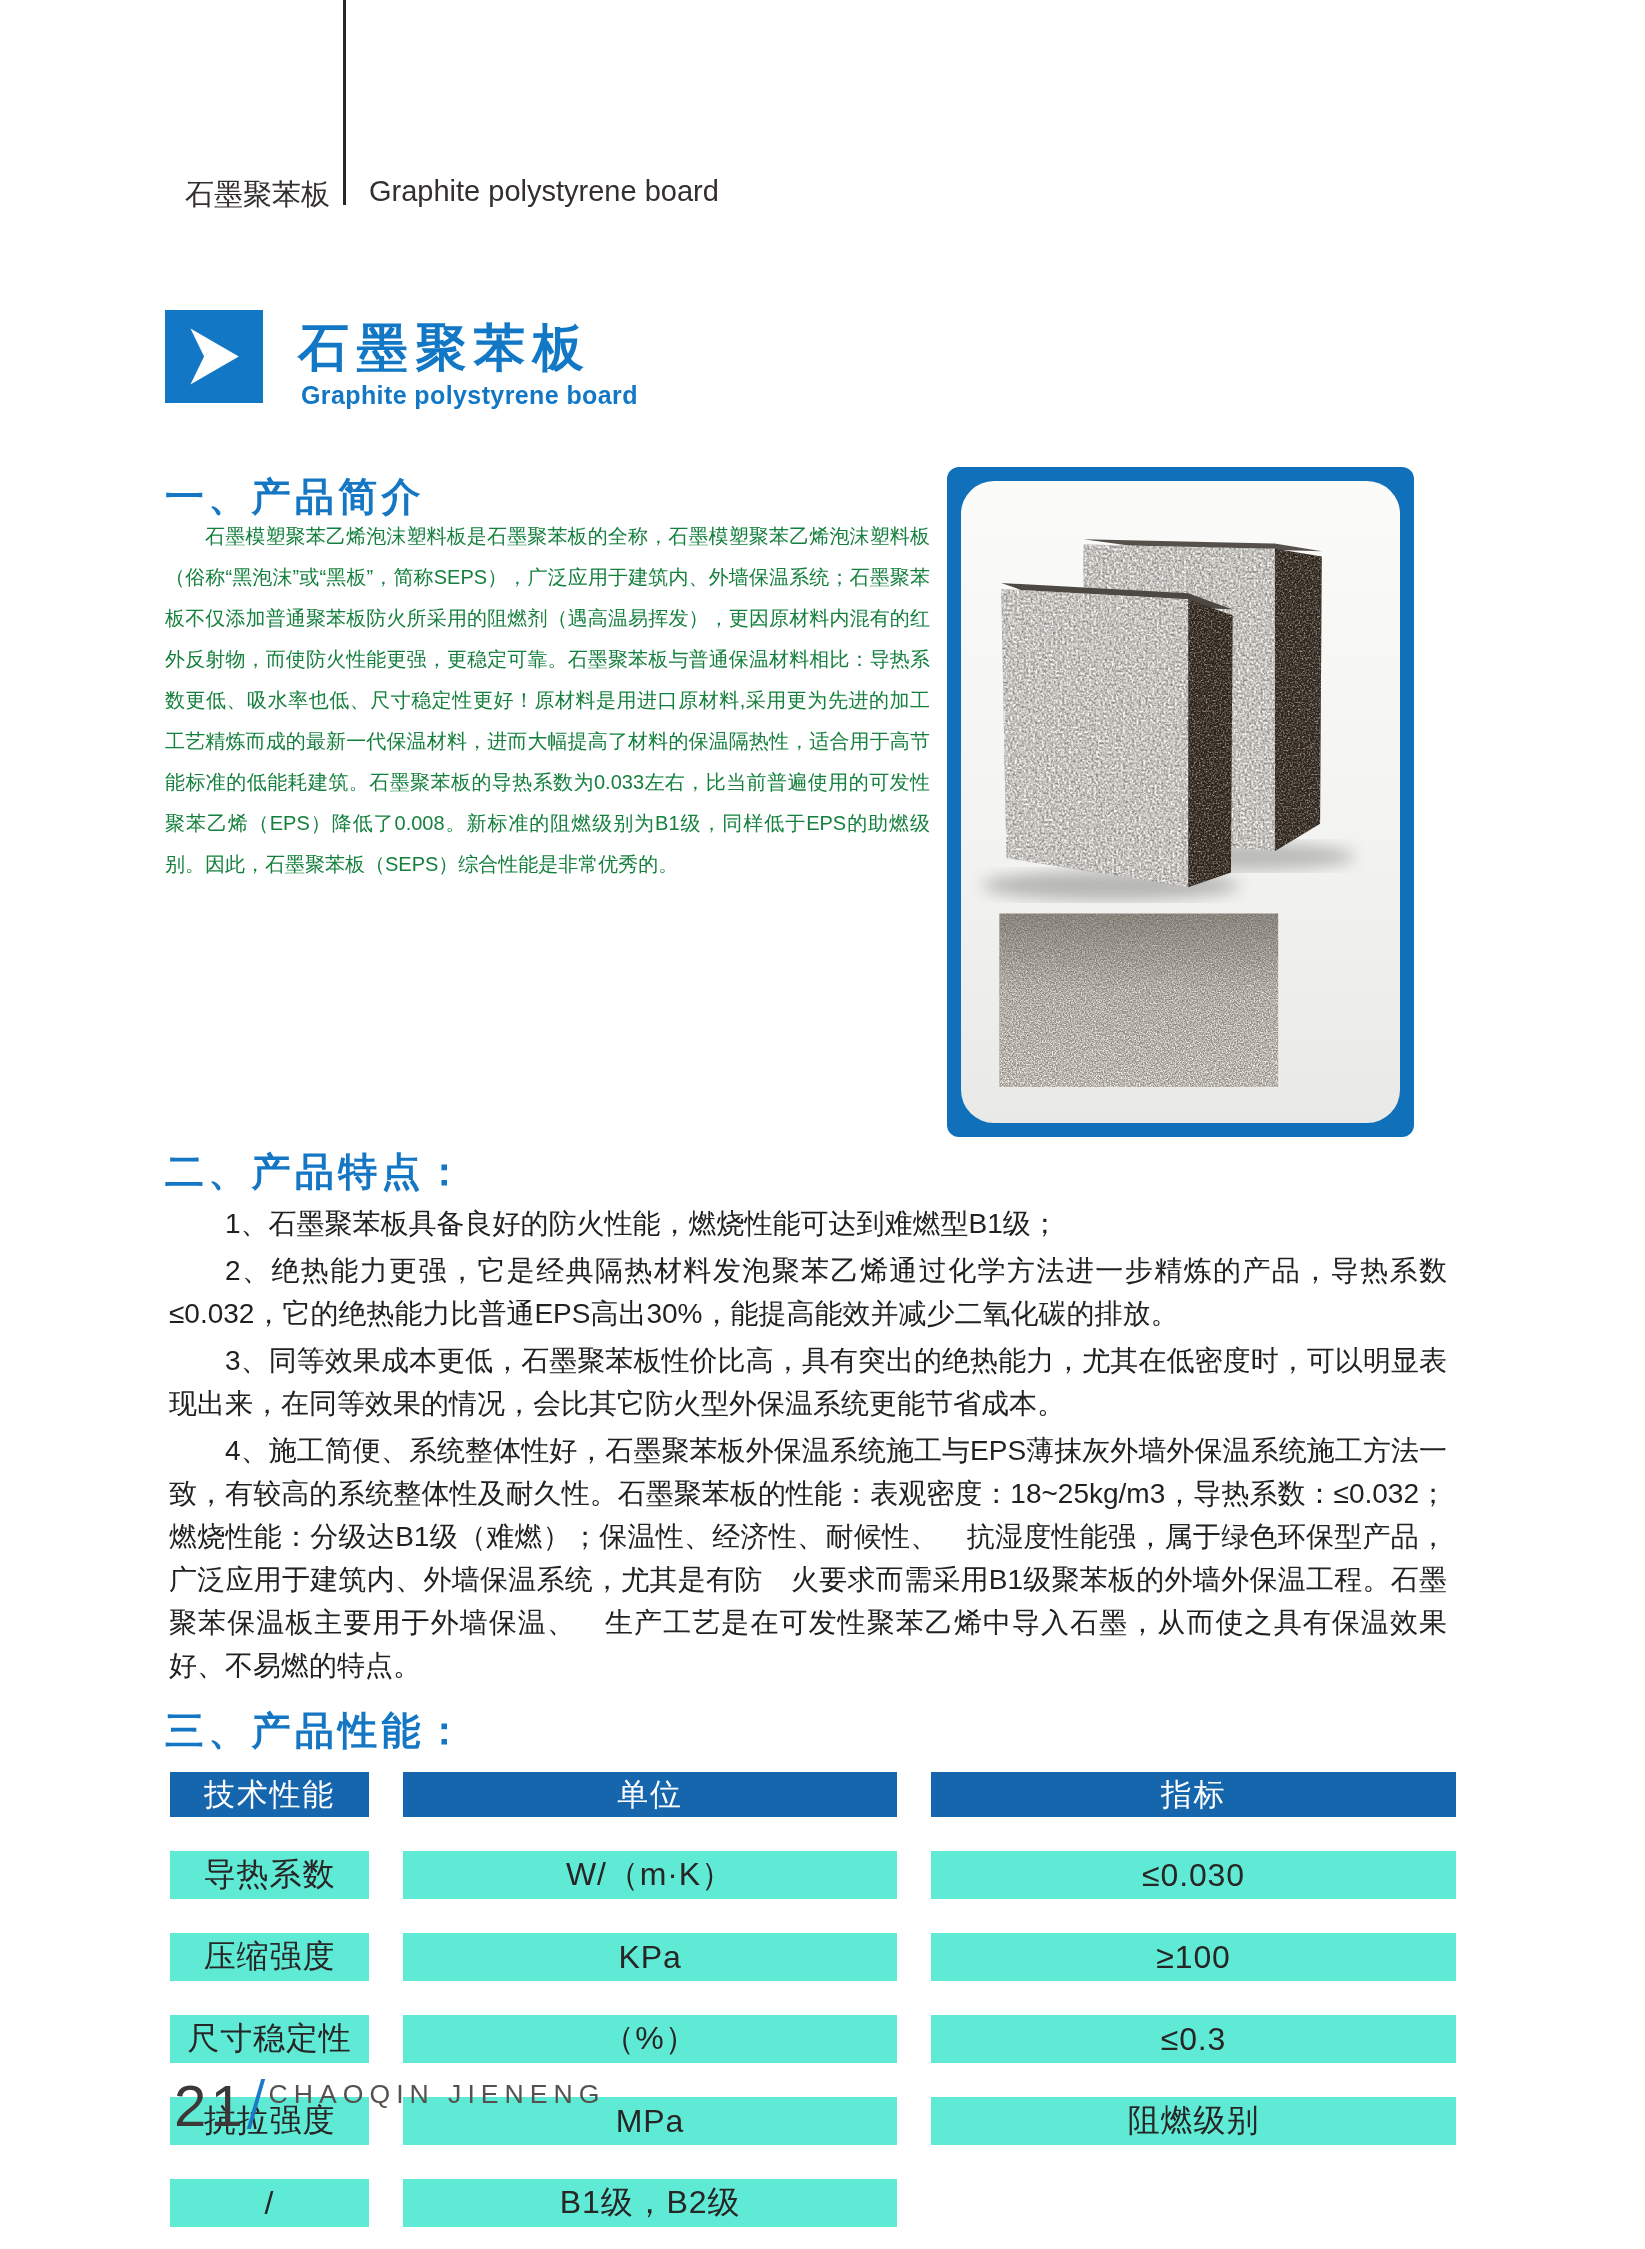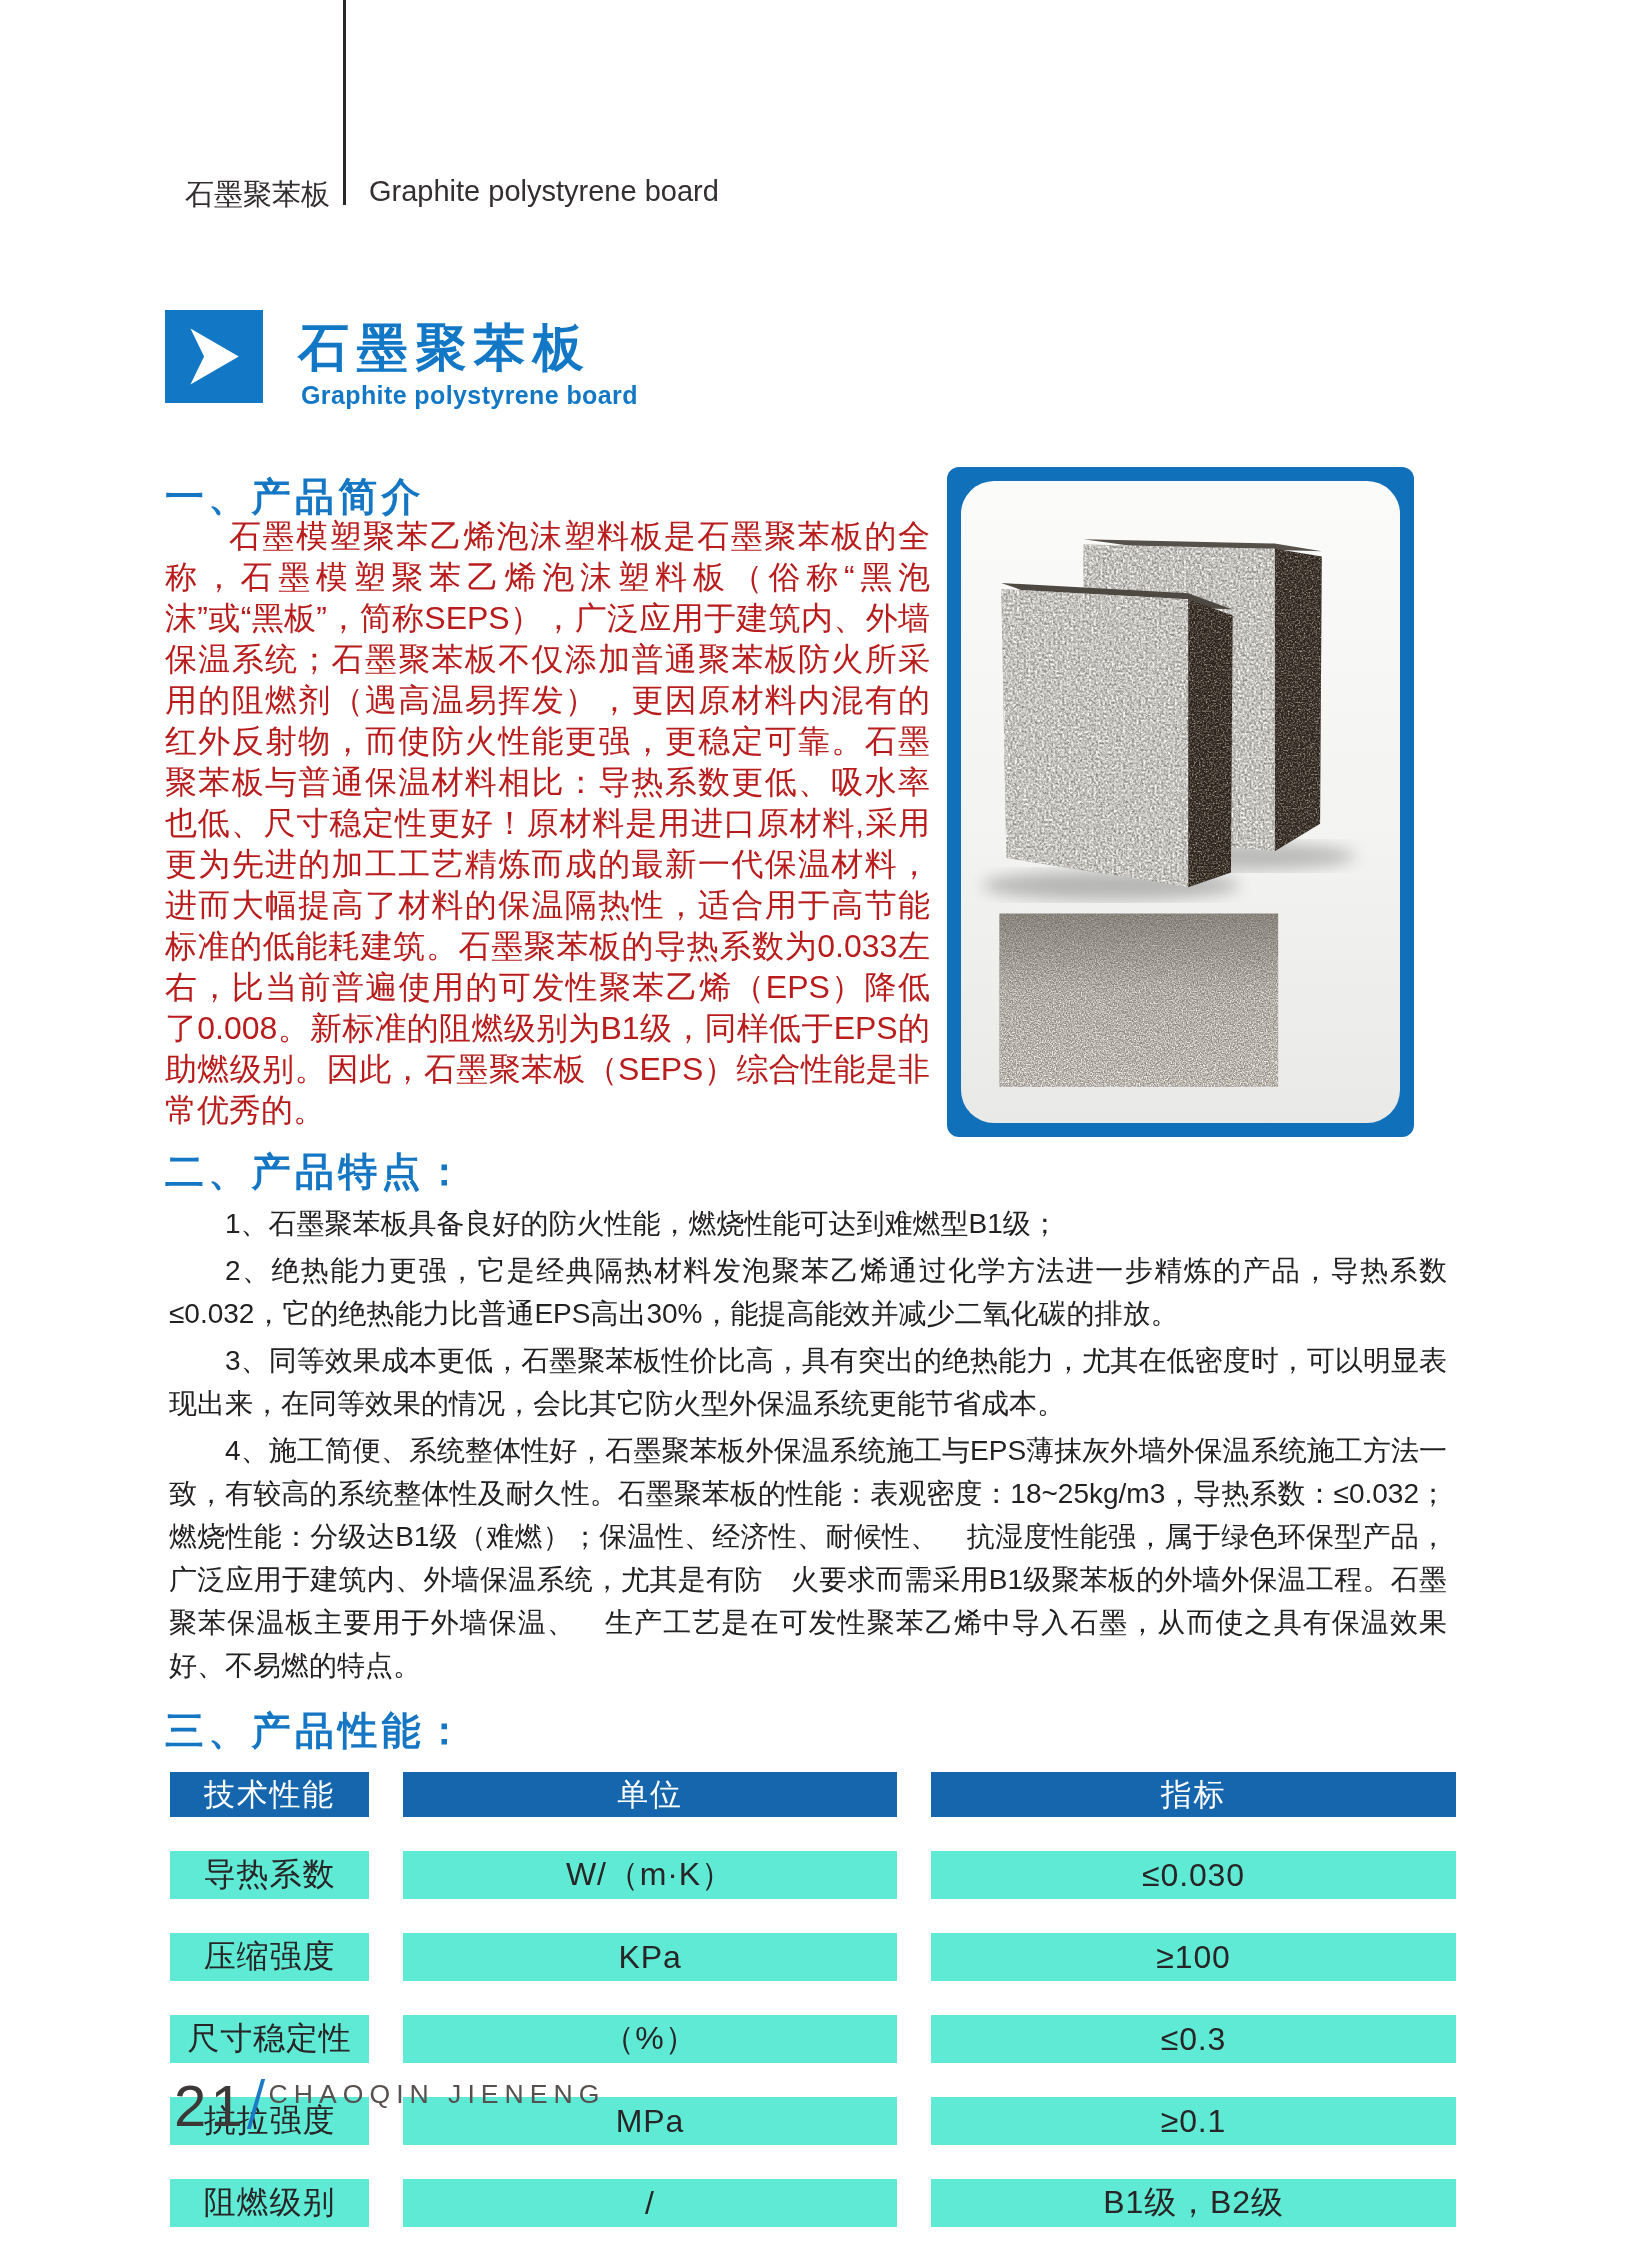--- a/index.html
+++ b/index.html
@@ -14,22 +14,22 @@
   
   .logo-square{position:absolute;left:165px;top:310px;width:98px;height:93px;background:#1278c6;
     display:flex;align-items:center;justify-content:center;}
   .logo-square svg{width:62px;height:69px;}
   .brand-title{position:absolute;left:298px;top:314px;font-size:51px;font-weight:bold;color:#1278c6;letter-spacing:7.7px;}
   .brand-subtitle{position:absolute;left:301px;top:381px;font-size:25px;font-weight:bold;color:#1278c6;letter-spacing:0.4px;}
   
   .sec-heading{position:absolute;left:165px;font-family:"Liberation Serif",serif;font-weight:bold;
     font-size:39px;color:#1577c4;letter-spacing:4.3px;white-space:nowrap;text-align:right;}
   
-  .intro-body{position:absolute;left:165px;top:516px;width:765px;font-size:32px;line-height:41px;
-    text-align:justify;color:#b91c1c;}
+  .intro-body{position:absolute;left:165px;top:516px;width:765px;font-size:20px;line-height:41px;
+    text-align:justify;color:#15803d;}
   .intro-body p{margin:0;text-indent:2em;}
   
   .photo-panel{position:absolute;left:947px;top:467px;width:467px;height:670px;background:#1170ba;
     border-radius:12px;padding:13.7px;box-sizing:border-box;}
   .photo-inner{width:100%;height:100%;border-radius:33px;overflow:hidden;position:relative;
     background:linear-gradient(180deg,#fbfbfa 0%,#f3f3f1 55%,#e9e9e7 100%);}
   .photo-inner svg{position:absolute;left:0;top:0;width:100%;height:100%;}
   
   .features-body{position:absolute;left:165px;top:1198px;width:1286px;font-size:28px;line-height:43px;
     text-align:justify;color:#232021;}
@@ -160,21 +160,20 @@
     <div class="td">压缩强度</div>
     <div class="td">KPa</div>
     <div class="td">≥100</div>
 
     <div class="td">尺寸稳定性</div>
     <div class="td">（%）</div>
     <div class="td">≤0.3</div>
 
     <div class="td">抗拉强度</div>
     <div class="td">MPa</div>
-    <div class="td">≥0.1</div>
 
     <div class="td">阻燃级别</div>
     <div class="td">/</div>
     <div class="td">B1级，B2级</div>
   </div>
 
   <div class="footer">
     <span class="pageno">21</span>
     <span class="slash"></span>
     <span class="brand">CHAOQIN JIENENG</span>

